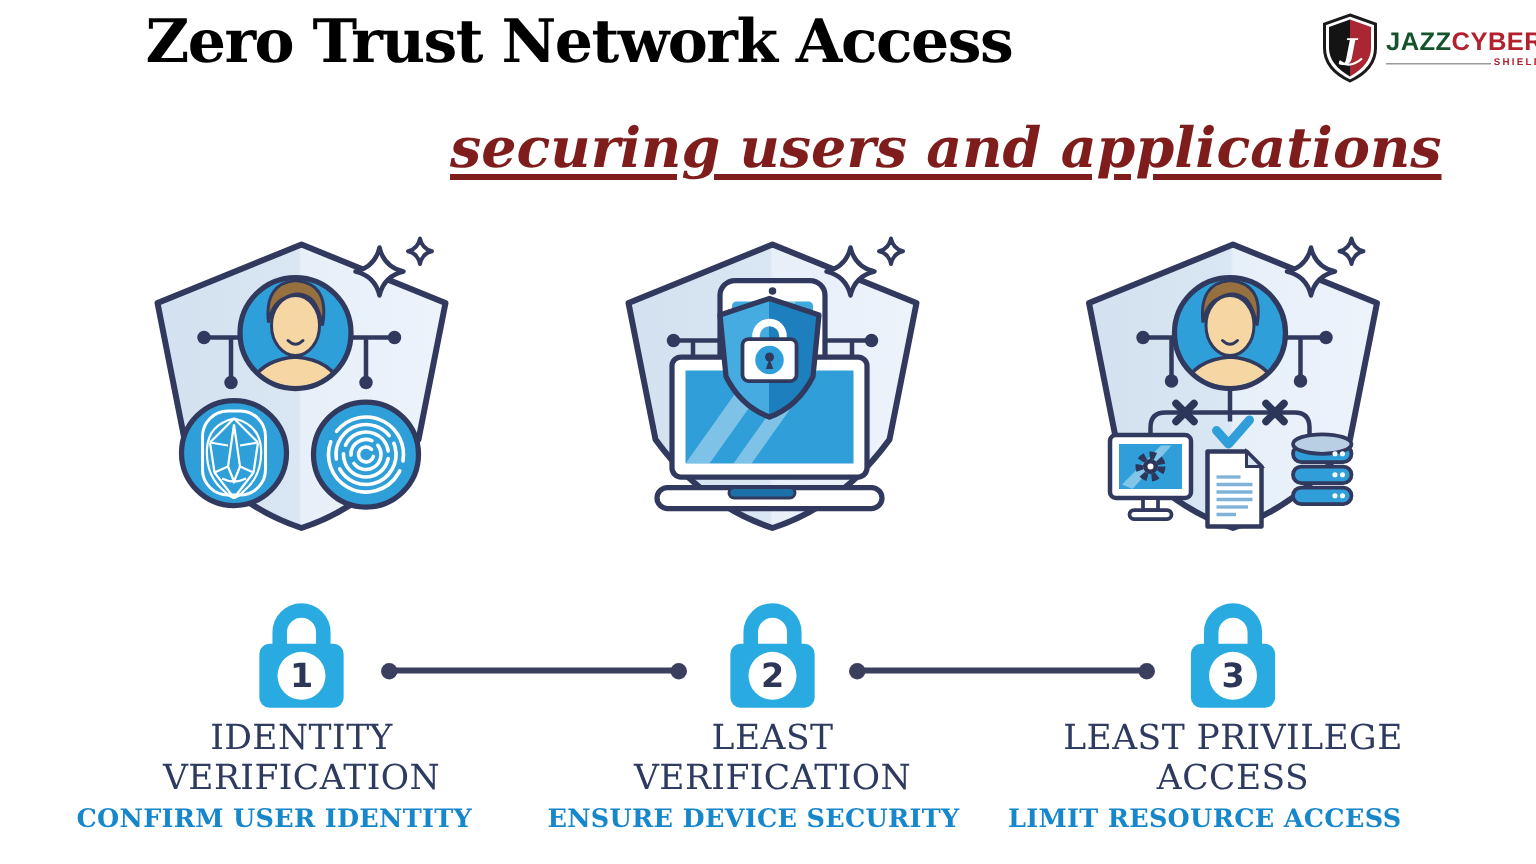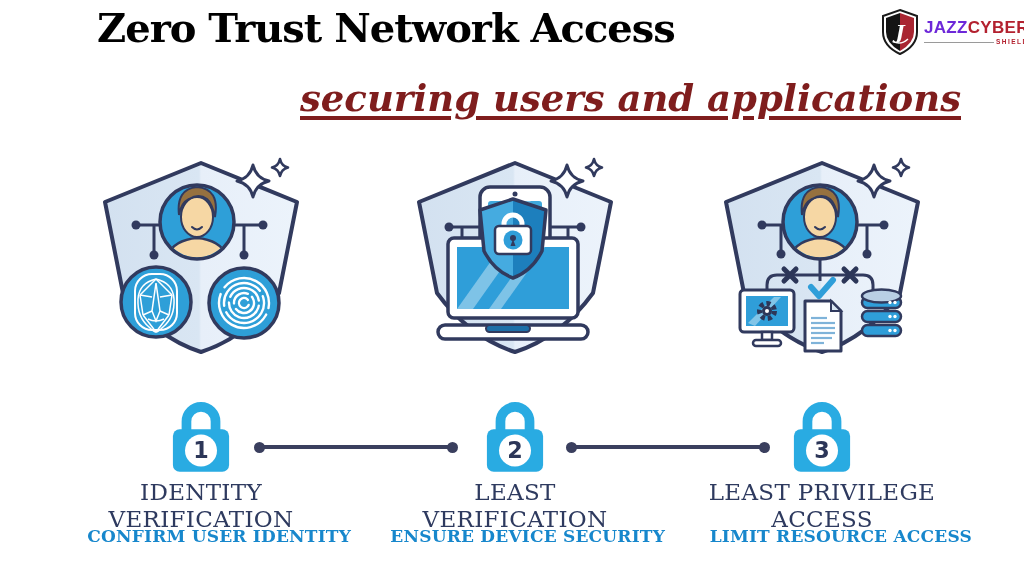--- a/index.html
+++ b/index.html
@@ -16,36 +16,36 @@
   .subtitle{
     position:absolute;left:300px;top:76px;
     font-size:37px;font-weight:700;font-style:italic;color:#7f1d1d;
     text-decoration:underline;text-decoration-thickness:4px;text-underline-offset:5px;
     white-space:nowrap;letter-spacing:0px;
   }
   
   .brand{position:absolute;left:880px;top:8px;display:flex;align-items:center;gap:4px;}
   .brand-text{display:flex;flex-direction:column;}
   .brand-name{font-family:"Liberation Sans",sans-serif;font-weight:700;font-size:17px;letter-spacing:.3px;line-height:18px;white-space:nowrap;}
-  .brand-name .p1{color:#6d28d9;}
+  .brand-name .p1{color:#14532d;}
   .brand-name .p2{color:#b3212f;}
   .brand-tagline-row{display:flex;align-items:flex-end;gap:2px;margin-top:1px;}
   .brand-rule{flex:1;border-top:1px solid #9a9a9a;margin-bottom:2px;}
   .brand-tagline{font-family:"Liberation Sans",sans-serif;font-size:6.5px;font-weight:700;color:#b3212f;letter-spacing:1.5px;}
   
   .col{position:absolute;top:155px;width:300px;height:405px;}
   #col1{left:51px;} #col2{left:365px;} #col3{left:672px;}
   .illustration{position:absolute;top:0;left:40px;width:220px;height:220px;}
   .lock{position:absolute;top:243px;left:119px;width:62px;height:76px;}
   .step-title{
     position:absolute;top:324px;width:100%;text-align:center;
     font-size:23px;font-weight:400;color:#2e3a5f;line-height:27px;letter-spacing:.3px;
   }
   .step-caption{
-    position:absolute;top:371px;width:100%;text-align:right;
+    position:absolute;top:381px;width:100%;text-align:left;
     font-size:17px;font-weight:700;color:#1787cc;letter-spacing:.2px;
   }
   
   .connector{position:absolute;top:445px;height:4px;background:#3a3f5e;}
   #conn1{left:258px;width:196px;} #conn2{left:570px;width:196px;}
   .connector .dot{position:absolute;top:-3.5px;width:11px;height:11px;border-radius:50%;background:#3a3f5e;}
   .connector .dot.l{left:-4px;} .connector .dot.r{right:-4px;}
 </style>
 </head>
 <body>

